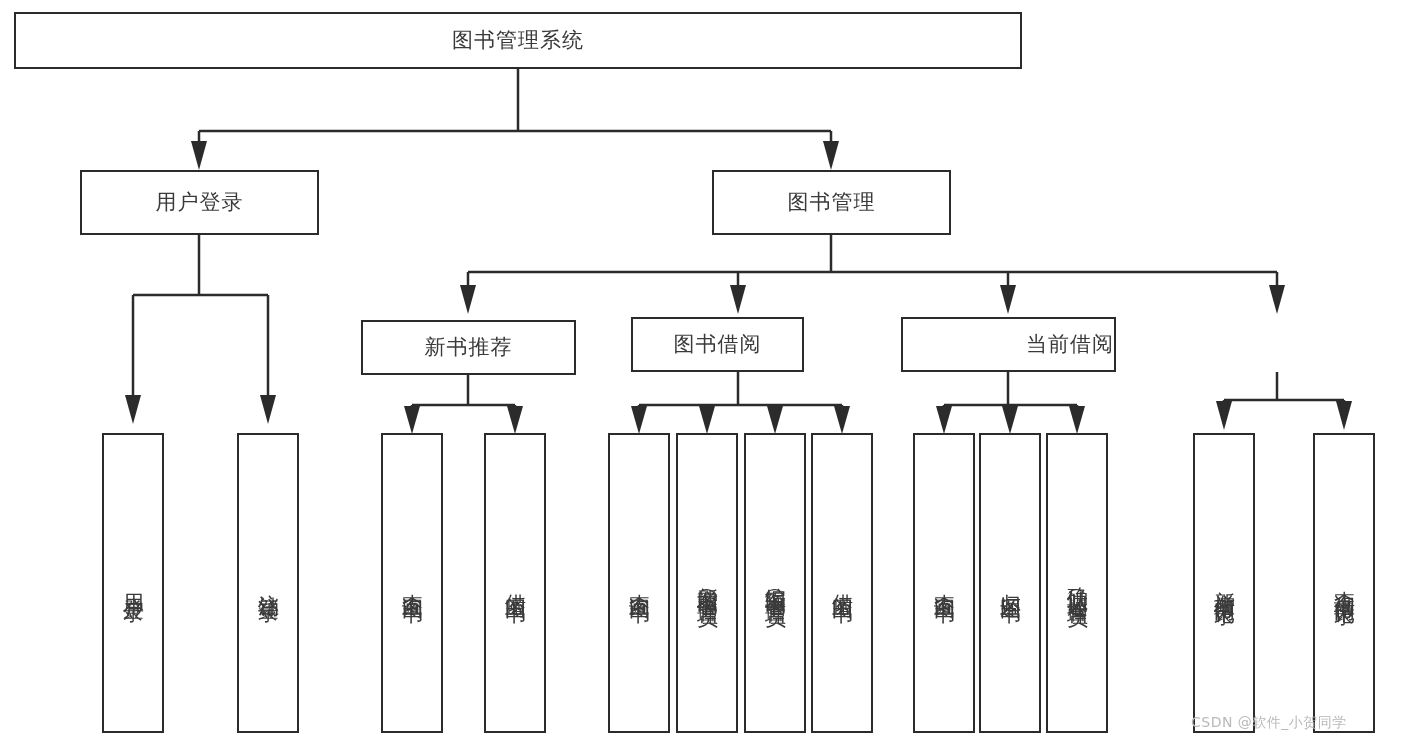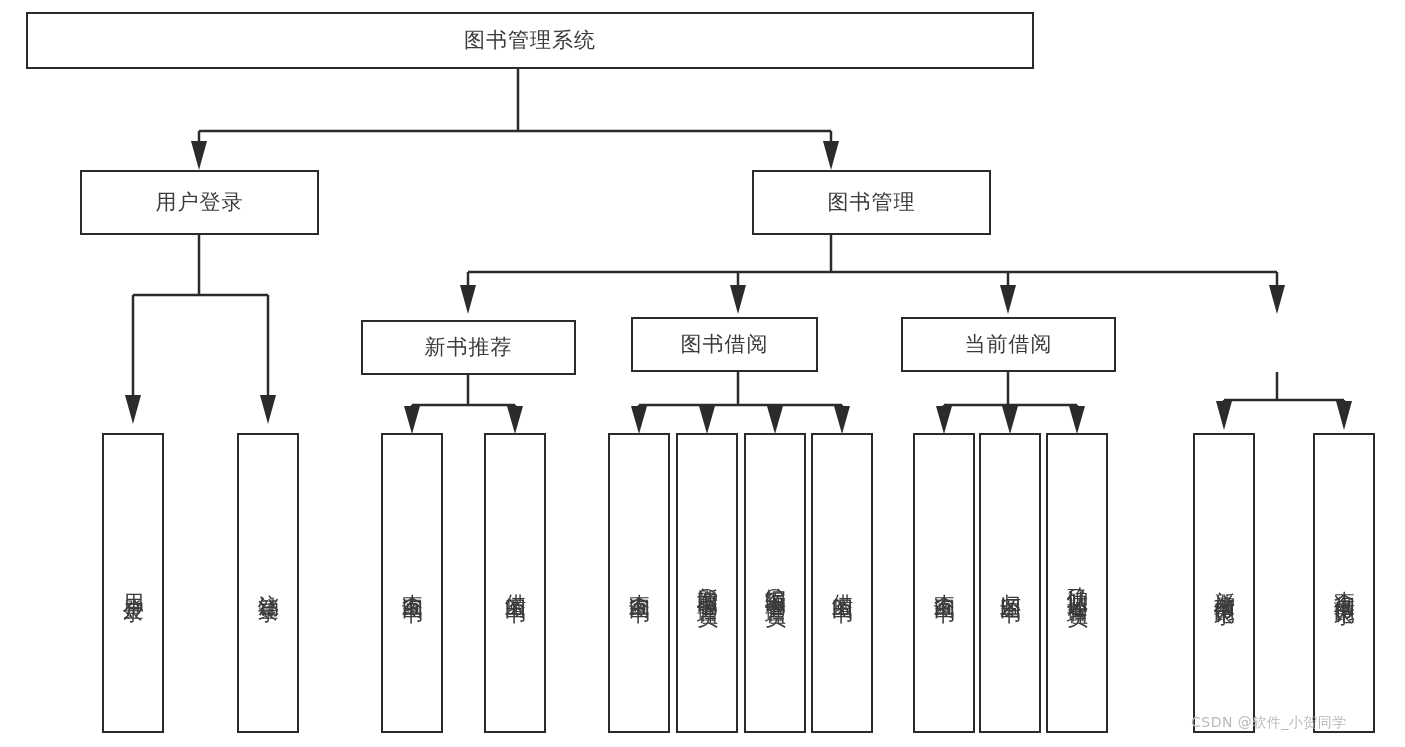--- a/index.html
+++ b/index.html
@@ -143,41 +143,41 @@
 
       <polygon points="936,406 952,406 944,434"></polygon>
       <polygon points="1002,406 1018,406 1010,434"></polygon>
       <polygon points="1069,406 1085,406 1077,434"></polygon>
 
       <polygon points="1216,401 1232,401 1224,430"></polygon>
       <polygon points="1336,401 1352,401 1344,430"></polygon>
     </g>
   </svg>
 
-  <div class="node h" style="left:14px; top:12px; width:1008px; height:57px;margin-left:12px;">
+  <div class="node h" style="left:14px; top:12px; width:1008px; height:57px;">
     <span>图书管理系统</span>
   </div>
 
   <div class="node h" style="left:80px; top:170px; width:239px; height:65px;">
     <span>用户登录</span>
   </div>
 
-  <div class="node h" style="left:712px; top:170px; width:239px; height:65px;margin-left:40px;">
+  <div class="node h" style="left:712px; top:170px; width:239px; height:65px;">
     <span>图书管理</span>
   </div>
 
   <div class="node h" style="left:361px; top:320px; width:215px; height:55px;">
     <span>新书推荐</span>
   </div>
 
-  <div class="node h" style="left:631px; top:317px; width:187px; height:55px;">
+  <div class="node h" style="left:631px; top:317px; width:173px; height:55px;">
     <span>图书借阅</span>
   </div>
 
-  <div class="node h" style="left:901px; top:317px; width:215px; height:55px;">
+  <div class="node h" style="left:901px; top:317px; width:215px; height:55px;justify-content:flex-end;">
     <span>当前借阅</span>
   </div>
 
 
   <div class="node v" style="left:102px; top:433px; width:62px; height:300px;">
     <span class="vtext">用户登录</span>
   </div>
 
   <div class="node v" style="left:237px; top:433px; width:62px; height:300px;">
     <span class="vtext">注销登录</span>

